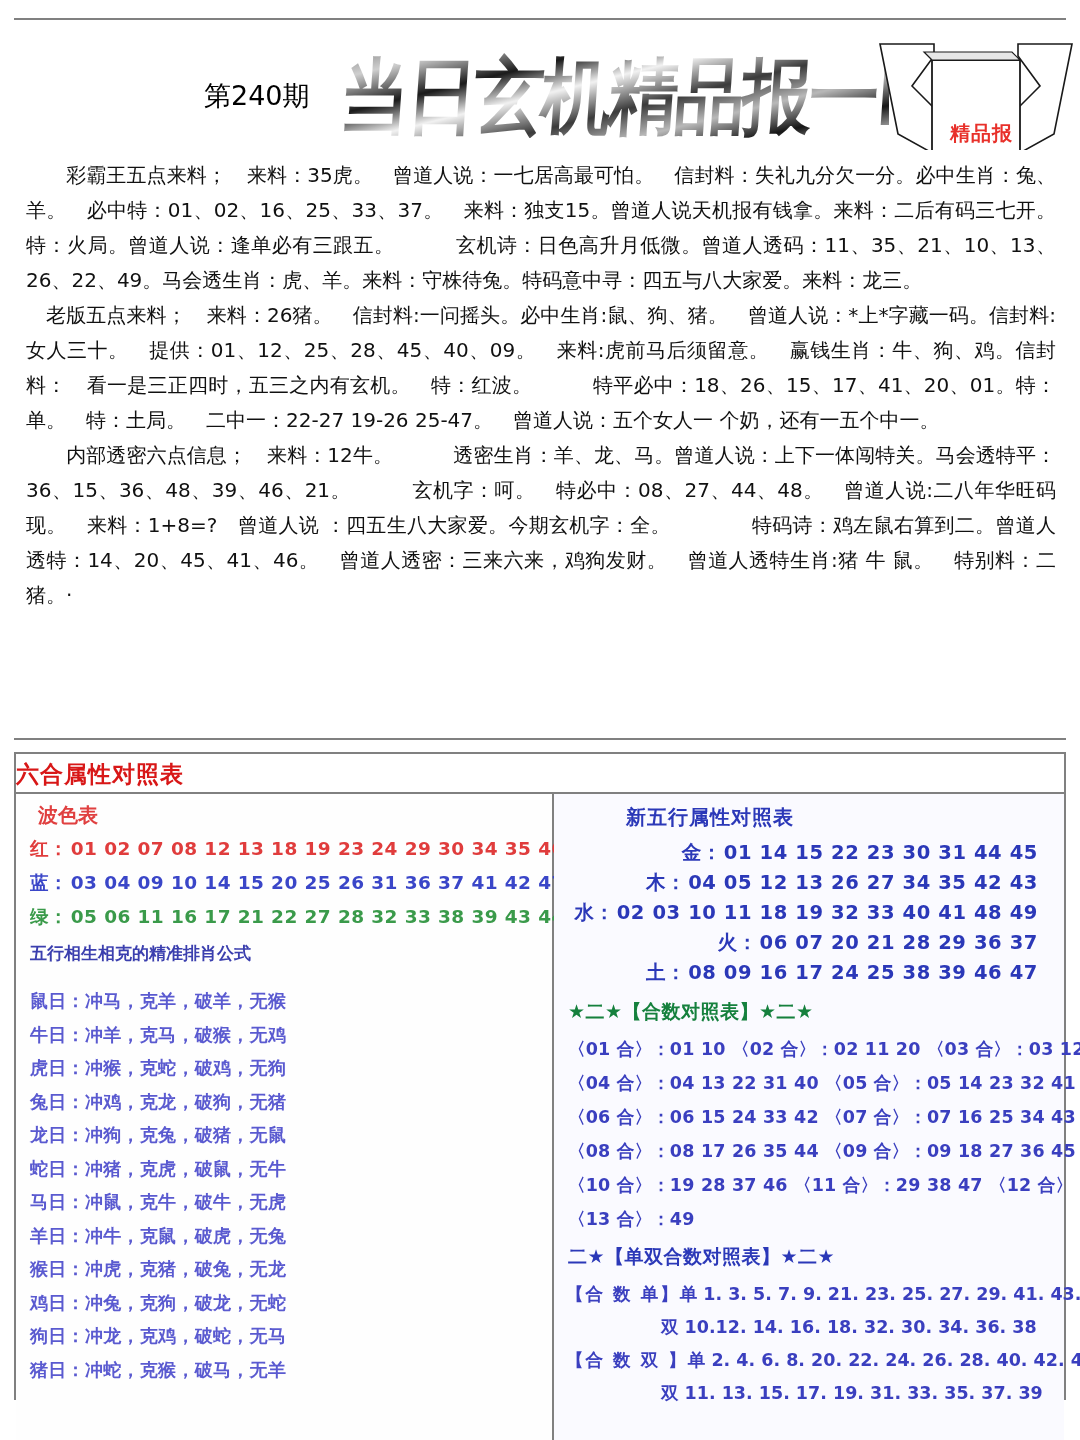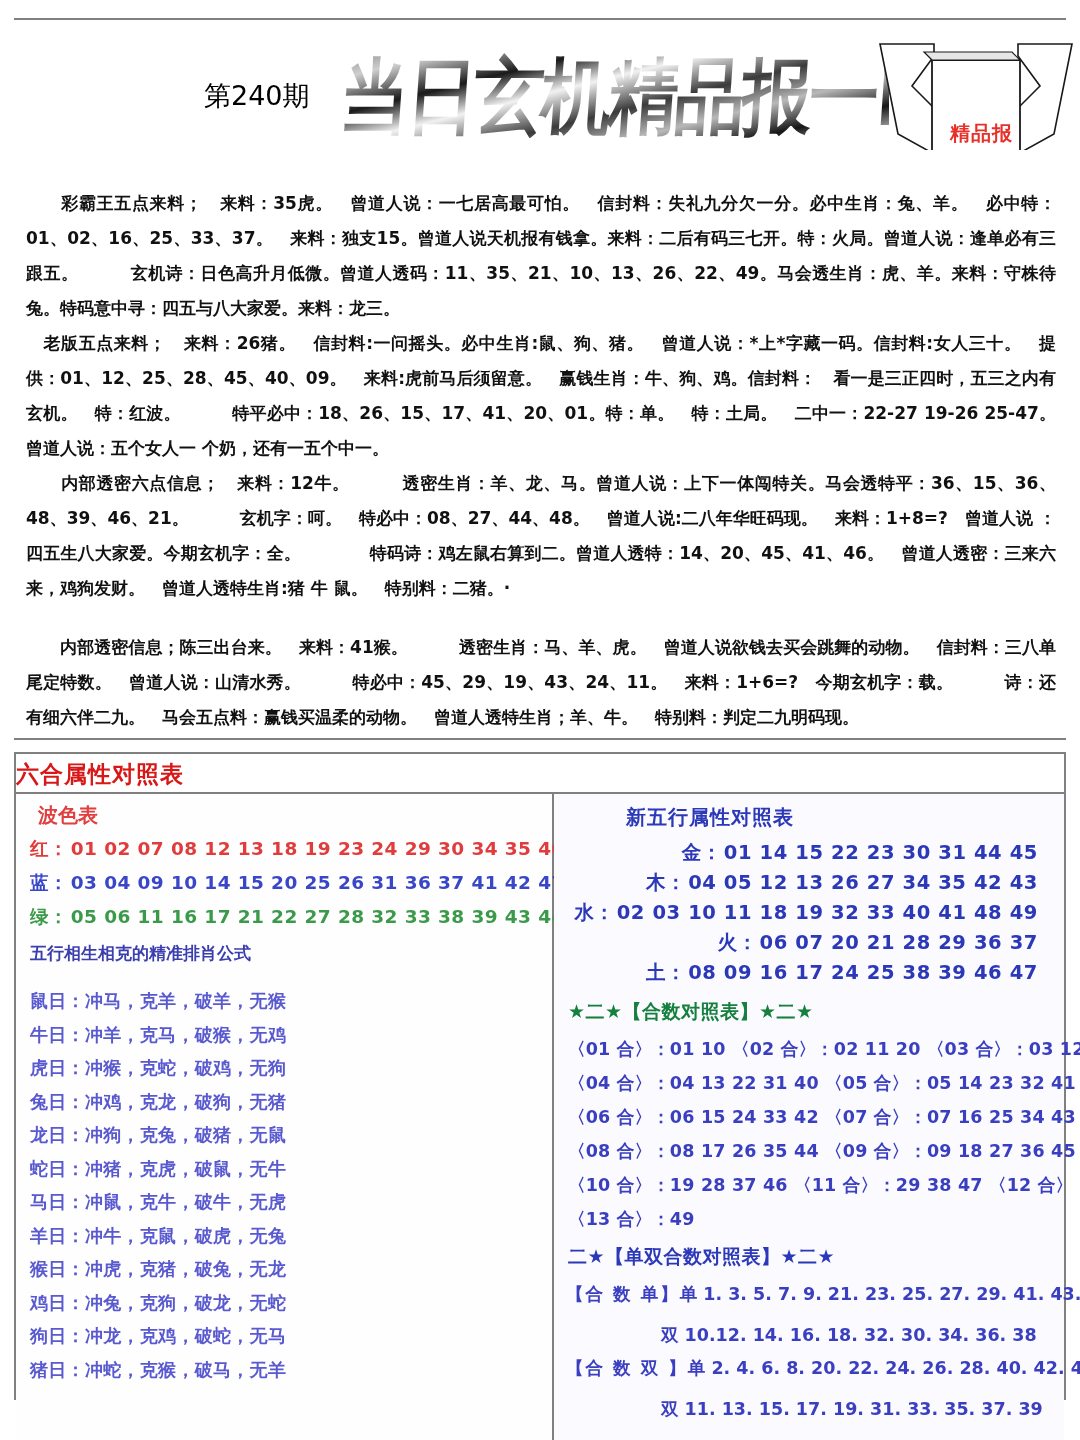--- a/index.html
+++ b/index.html
@@ -109,28 +109,27 @@
     width: 1052px;
     height: 590px;
     box-sizing: border-box;
     border-bottom: 2px solid #808080;
     background: #ffffff;
   }
   .para {
     position: absolute;
     left: 12px;
     width: 1030px;
-    font-size: 17px;
-    font-weight: bold;
+    font-size: 20px;
+    font-weight: normal;
     line-height: 35px;
     color: #111111;
     text-align: justify;
     text-justify: inter-ideograph;
     letter-spacing: 0px;
-    margin-top: 28px;
   }
   .para.p1 { top: 8px; }
   .para.p2 { top: 148px; }
   .para.p3 { top: 288px; }
   .para.p4 { top: 452px; }
 
   
   .tables-wrap {
     position: absolute;
     left: 14px;
@@ -287,21 +286,21 @@
     top: 484px;
     width: 495px;
   }
   .ds-row {
     font-size: 17.5px;
     font-weight: bold;
     color: #3a3fbf;
     line-height: 33px;
     white-space: nowrap;
   }
-  .ds-row.indent { padding-left: 95px; margin-top: 8px; }
+  .ds-row.indent { padding-left: 95px; }
   .ds-row .tag { letter-spacing: 2px; text-align: center; }
 </style>
 </head>
 <body>
 
 <div class="header-box">
   <div class="issue-label">第240期</div>
 
   <div class="title-art">
     <div class="t3d-shadow">当日玄机精品报一B</div>
@@ -316,21 +315,20 @@
       <path d="M56,18 L48,10 L136,10 L144,18 Z" fill="#e6e6e6" stroke="#1a1a1a" stroke-width="1.2"></path>
     </svg>
     <div class="ribbon-text">精品报</div>
   </div>
 </div>
 
 <div class="body-box">
   <div class="para p1">　　彩霸王五点来料；　来料：35虎。　曾道人说：一七居高最可怕。　信封料：失礼九分欠一分。必中生肖：兔、羊。　必中特：01、02、16、25、33、37。　来料：独支15。曾道人说天机报有钱拿。来料：二后有码三七开。特：火局。曾道人说：逢单必有三跟五。　　　玄机诗：日色高升月低微。曾道人透码：11、35、21、10、13、26、22、49。马会透生肖：虎、羊。来料：守株待兔。特码意中寻：四五与八大家爱。来料：龙三。</div>
   <div class="para p2">　老版五点来料；　来料：26猪。　信封料:一问摇头。必中生肖:鼠、狗、猪。　曾道人说：*上*字藏一码。信封料:女人三十。　提供：01、12、25、28、45、40、09。　来料:虎前马后须留意。　赢钱生肖：牛、狗、鸡。信封料：　看一是三正四时，五三之内有玄机。　特：红波。　　　特平必中：18、26、15、17、41、20、01。特：单。　特：土局。　二中一：22-27 19-26 25-47。　曾道人说：五个女人一 个奶，还有一五个中一。</div>
   <div class="para p3">　　内部透密六点信息；　来料：12牛。　　　透密生肖：羊、龙、马。曾道人说：上下一体闯特关。马会透特平：36、15、36、48、39、46、21。　　　玄机字：呵。　特必中：08、27、44、48。　曾道人说:二八年华旺码现。　来料：1+8=?　曾道人说 ：四五生八大家爱。今期玄机字：全。　　　　特码诗：鸡左鼠右算到二。曾道人透特：14、20、45、41、46。　曾道人透密：三来六来，鸡狗发财。　曾道人透特生肖:猪 牛 鼠。　特别料：二猪。·</div>
-  <div class="para p4">　　内部透密信息；陈三出台来。　来料：41猴。　　　透密生肖：马、羊、虎。　曾道人说欲钱去买会跳舞的动物。　信封料：三八单尾定特数。　曾道人说：山清水秀。　　　特必中：45、29、19、43、24、11。　来料：1+6=?　今期玄机字：载。　　　诗：还有细六伴二九。　马会五点料：赢钱买温柔的动物。　曾道人透特生肖；羊、牛。　特别料：判定二九明码现。</div>
 </div>
 
 <div class="tables-wrap">
   <div class="tables-title-bar">
     <div class="tables-title">六合属性对照表</div>
   </div>
 
   <div class="tables-cols">
 
     <div class="col-left">

